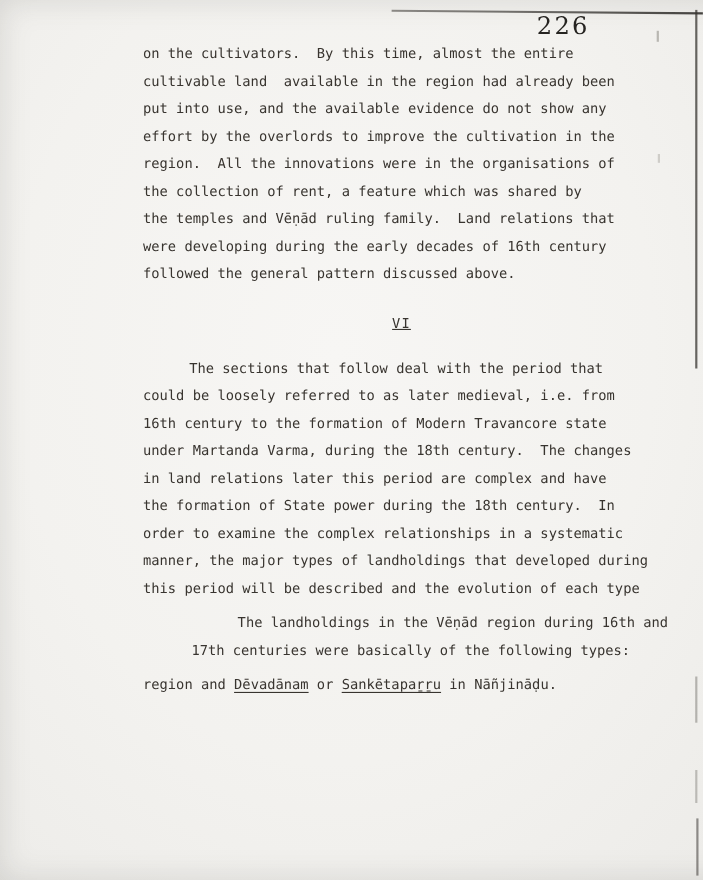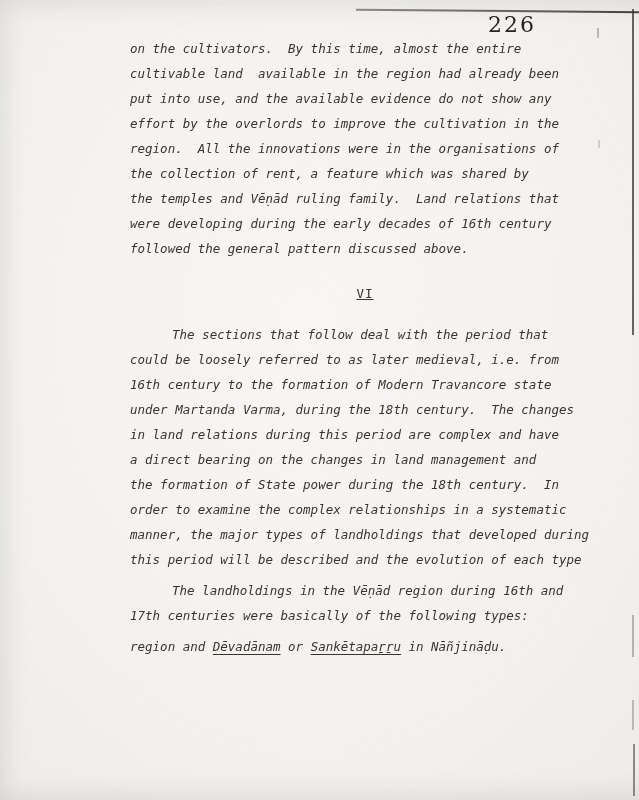--- a/index.html
+++ b/index.html
@@ -44,36 +44,36 @@
   }
 
   .content {
     position: absolute;
     left: 130px; top: 36px;
     width: 470px;
     font-size: 12.5px;
     line-height: 25px;
     color: #38342f;
   }
-  .paragraph { margin: 0; padding: 0; font-style: italic; }
+  .paragraph { margin: 0; padding: 0; }
   .line { white-space: pre; height: 25px; }
   .line.indent { text-indent: 42px; }
 
   .section-heading {
     margin: 20px 0 16px 0;
     padding: 0;
     height: 25px;
     line-height: 25px;
     text-align: center;
     font-size: 12.5px;
     font-weight: normal;
     letter-spacing: 1px;
     text-decoration: underline;
   }
-  .para-3 { margin-top: 6px; }
+  .para-3 { margin-top: 6px; margin-left: 44px; }
   .list-item { margin-top: 6px; }
 
   .u {
     text-decoration: underline;
     text-decoration-thickness: 1px;
     text-underline-offset: 3px;
   }
 </style>
 </head>
 <body>
@@ -104,22 +104,21 @@
       <div class="line">followed the general pattern discussed above.</div>
     </section>
 
     <h2 class="section-heading">VI</h2>
 
     <section class="paragraph">
       <div class="line indent">The sections that follow deal with the period that</div>
       <div class="line">could be loosely referred to as later medieval, i.e. from</div>
       <div class="line">16th century to the formation of Modern Travancore state</div>
       <div class="line">under Martanda Varma, during the 18th century.  The changes</div>
-      <div class="line">in land relations during this period are complex and have</div>
-      <div class="line">a direct bearing on the changes in land management and</div>
+      <div class="line">in land relations later this period are complex and have</div>
       <div class="line">the formation of State power during the 18th century.  In</div>
       <div class="line">order to examine the complex relationships in a systematic</div>
       <div class="line">manner, the major types of landholdings that developed during</div>
       <div class="line">this period will be described and the evolution of each type</div>
     </section>
 
     <section class="paragraph para-3">
       <div class="line indent">The landholdings in the Vēṇād region during 16th and</div>
       <div class="line">17th centuries were basically of the following types:</div>
     </section>

